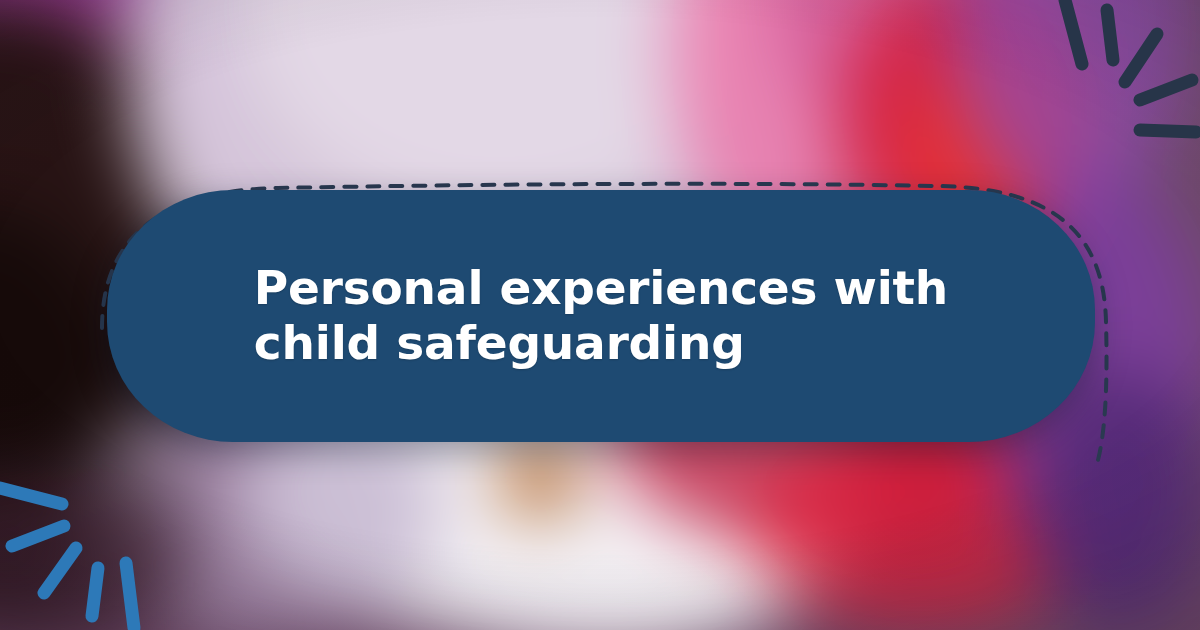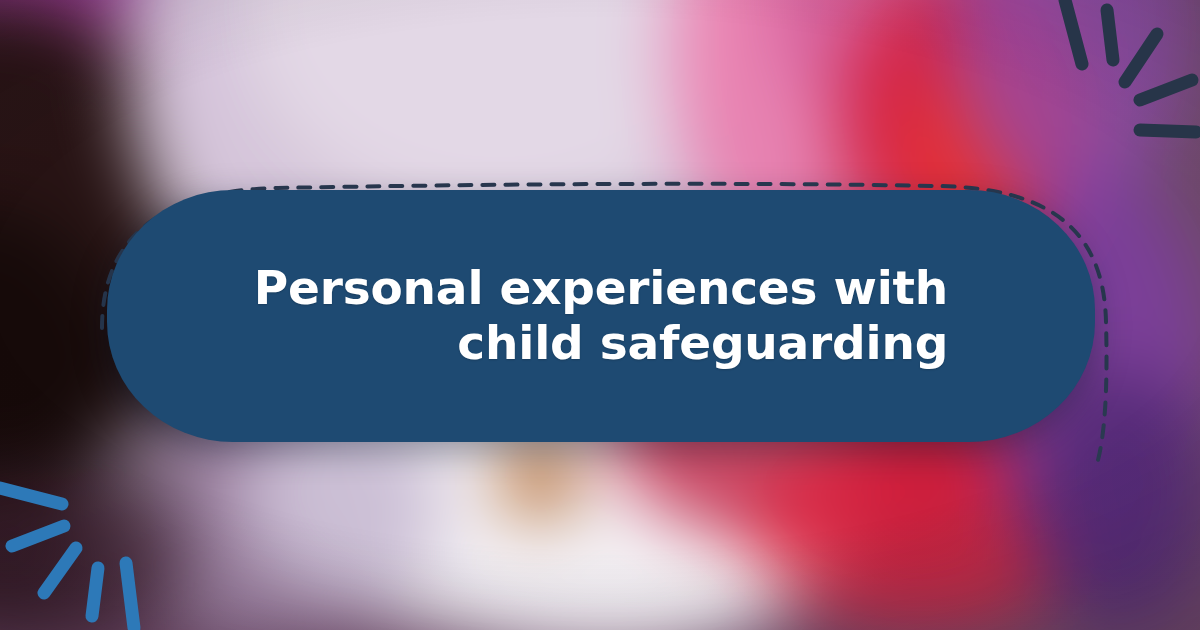--- a/index.html
+++ b/index.html
@@ -110,21 +110,21 @@
     justify-content: center;
   }
 
   .card-title {
     margin: 0;
     padding: 0 80px;
     color: #ffffff;
     font-size: 47px;
     line-height: 1.16;
     font-weight: 700;
-    text-align: right;
+    text-align: left;
     letter-spacing: -0.2px;
     white-space: pre-line;
     text-shadow: 0 1px 2px rgba(0,0,0,.18);
   }
 
   
   .burst { position: absolute; pointer-events: none; }
   .burst svg { display: block; overflow: visible; }
   .burst-tr { left: 1040px; top: -8px;  width: 170px; height: 170px; }
   .burst-bl { left: -6px;   top: 468px; width: 190px; height: 175px; }

